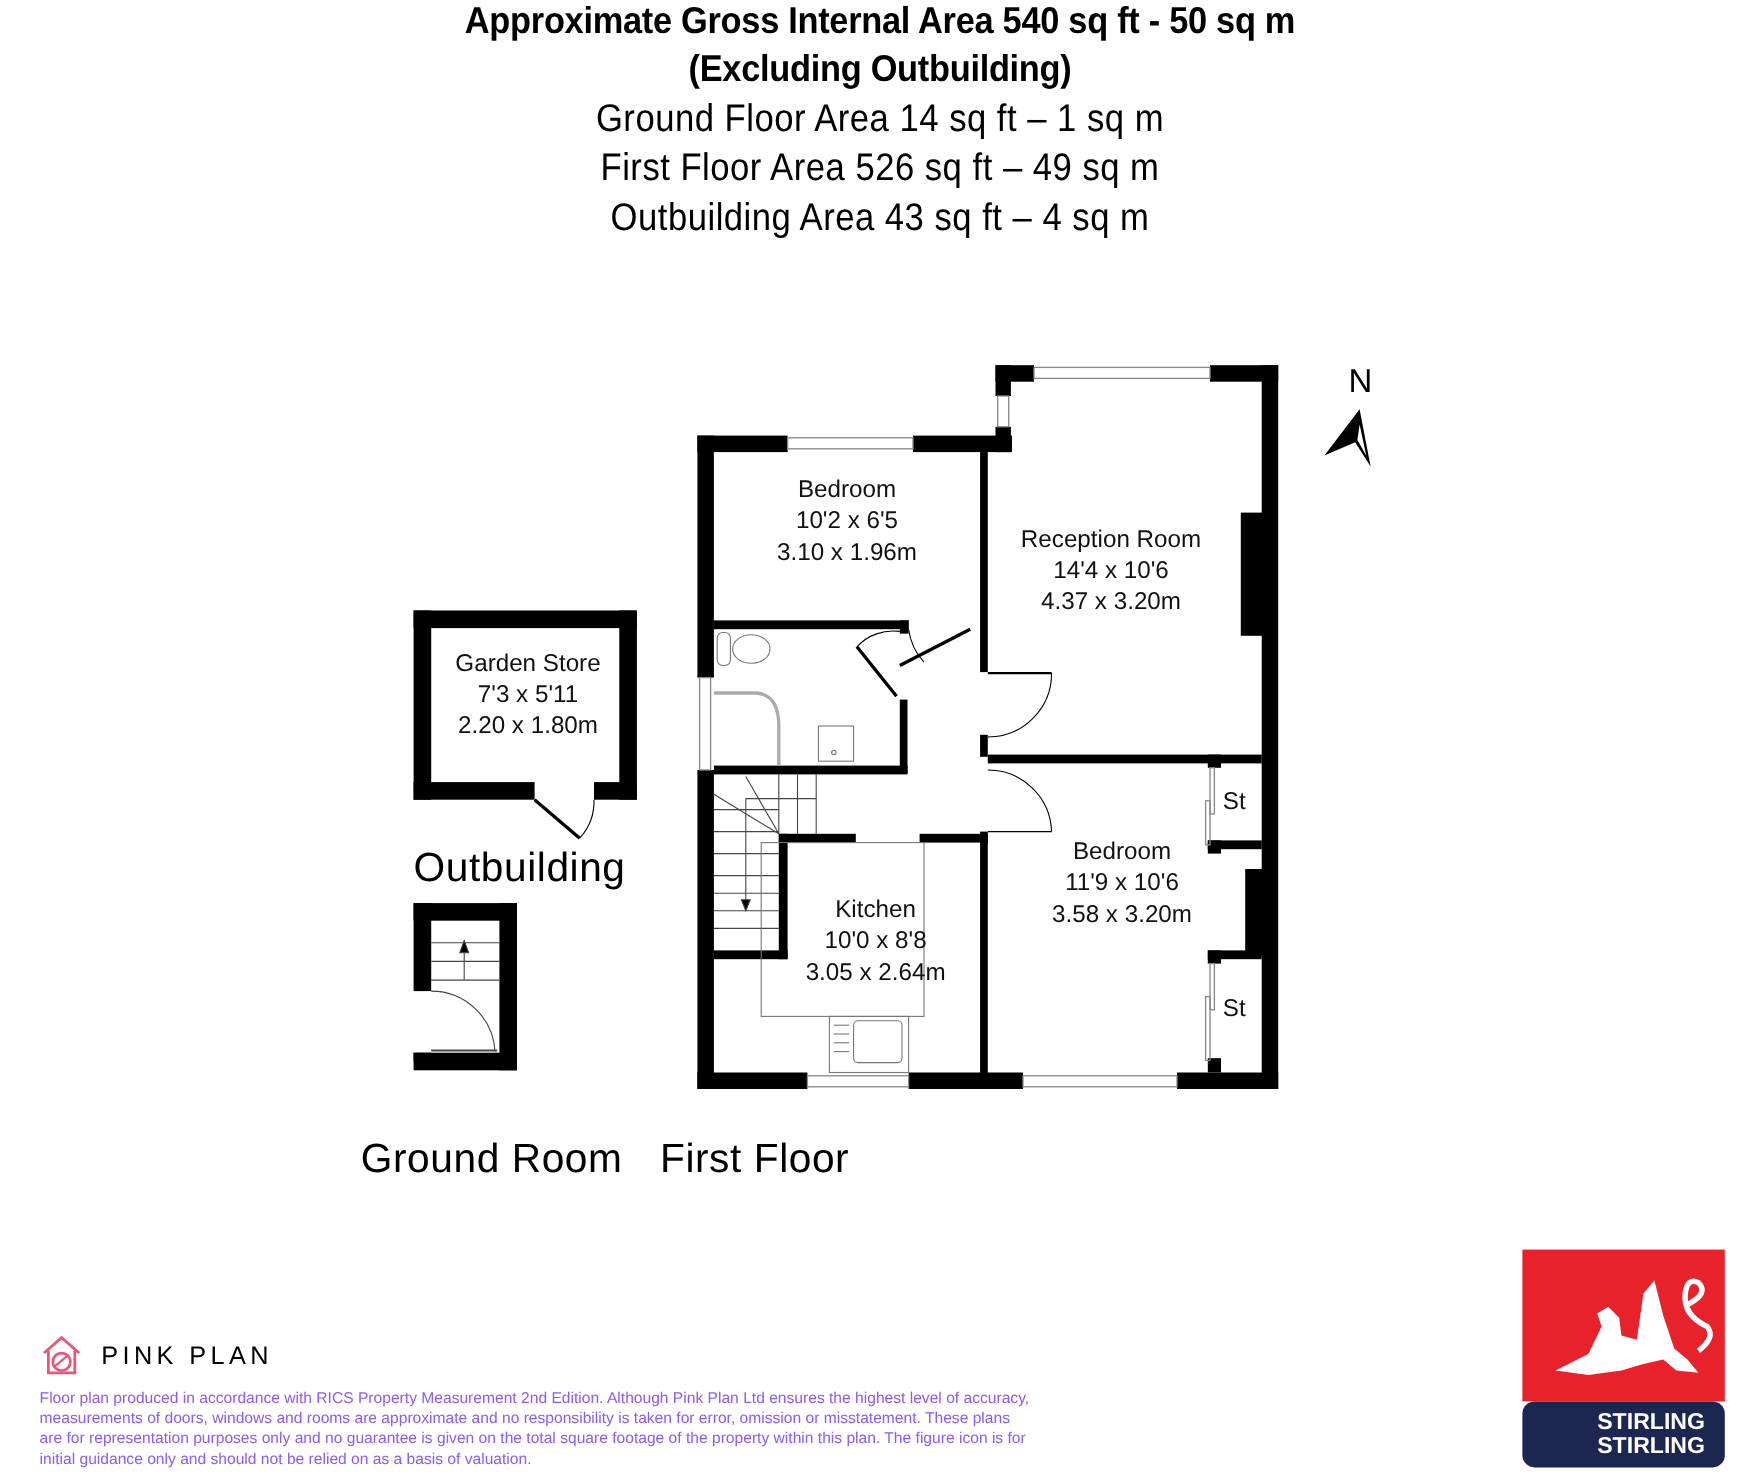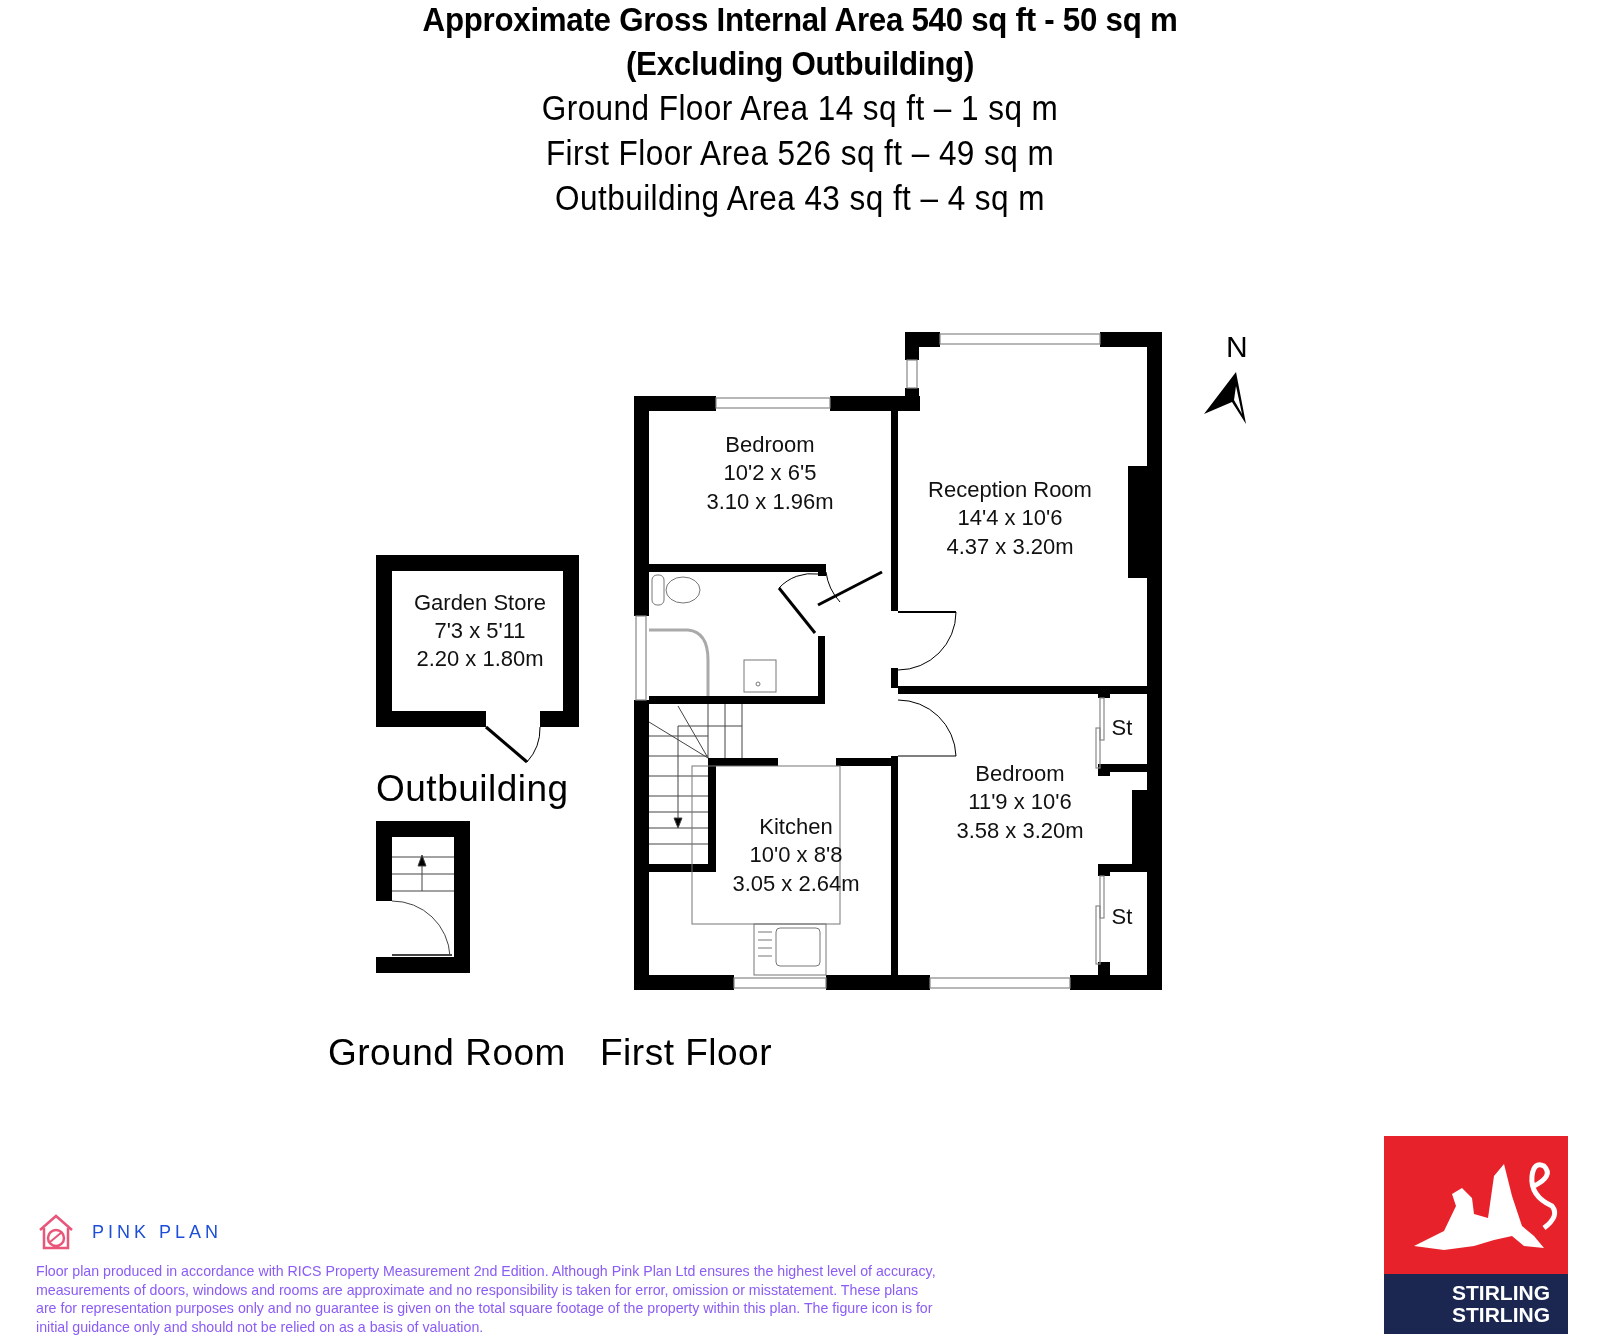--- a/index.html
+++ b/index.html
@@ -5,25 +5,25 @@
   html, body { margin:0; padding:0; background:#ffffff; }
   body { width:1600px; height:1344px; position:relative; overflow:hidden; font-family:"Liberation Sans", sans-serif; color:#000; }
   .hdr { position:absolute; left:0; width:1600px; text-align:center; white-space:nowrap; }
   .hdr-bold { font-weight:bold; font-size:34px; letter-spacing:-0.3px; transform:scaleX(0.92); }
   .hdr-light { font-size:35px; font-weight:normal; letter-spacing:0.5px; transform:scaleX(0.9); }
   svg.plan { position:absolute; left:0; top:0; }
   .room-label { font-family:"Liberation Sans", sans-serif; font-size:22px; fill:#111; }
   .floor-label { position:absolute; font-size:37px; font-weight:normal; letter-spacing:0.5px; }
   .north { position:absolute; font-size:30px; }
   .pink-logo { position:absolute; left:36px; top:1212px; display:flex; align-items:center; gap:16px; }
-  .pink-text { color:#1d4ed8; font-size:18px; letter-spacing:4px; }
+  .pink-text { color:#000000; font-size:23px; letter-spacing:4px; }
   .disclaimer { position:absolute; left:36px; top:1262px; width:900px; font-size:14.2px; line-height:18.5px; color:#8b5cf6; }
   .sa-logo { position:absolute; left:1384px; top:1136px; width:184px; height:198px; }
   .sa-top { position:absolute; left:0; top:0; width:184px; height:138px; background:#e8222b; }
-  .sa-bottom { position:absolute; left:0; top:138px; width:184px; height:60px; background:#1b2651; color:#fff; font-weight:bold; font-size:21px; line-height:22px; text-align:right; padding:8px 18px 0 0; box-sizing:border-box; }
+  .sa-bottom { position:absolute; left:0; top:138px; width:184px; height:60px; background:#1b2651; color:#fff; font-weight:bold; font-size:21px; line-height:22px; text-align:right; padding:8px 18px 0 0; box-sizing:border-box;border-radius:11px; }
 </style>
 </head>
 <body>
 
 <div class="hdr hdr-bold" style="top:0px;">Approximate Gross Internal Area 540 sq ft - 50 sq m</div>
 <div class="hdr hdr-bold" style="top:44px;">(Excluding Outbuilding)</div>
 <div class="hdr hdr-light" style="top:88px;">Ground Floor Area 14 sq ft – 1 sq m</div>
 <div class="hdr hdr-light" style="top:133px;">First Floor Area 526 sq ft – 49 sq m</div>
 <div class="hdr hdr-light" style="top:178px;">Outbuilding Area 43 sq ft – 4 sq m</div>
 

